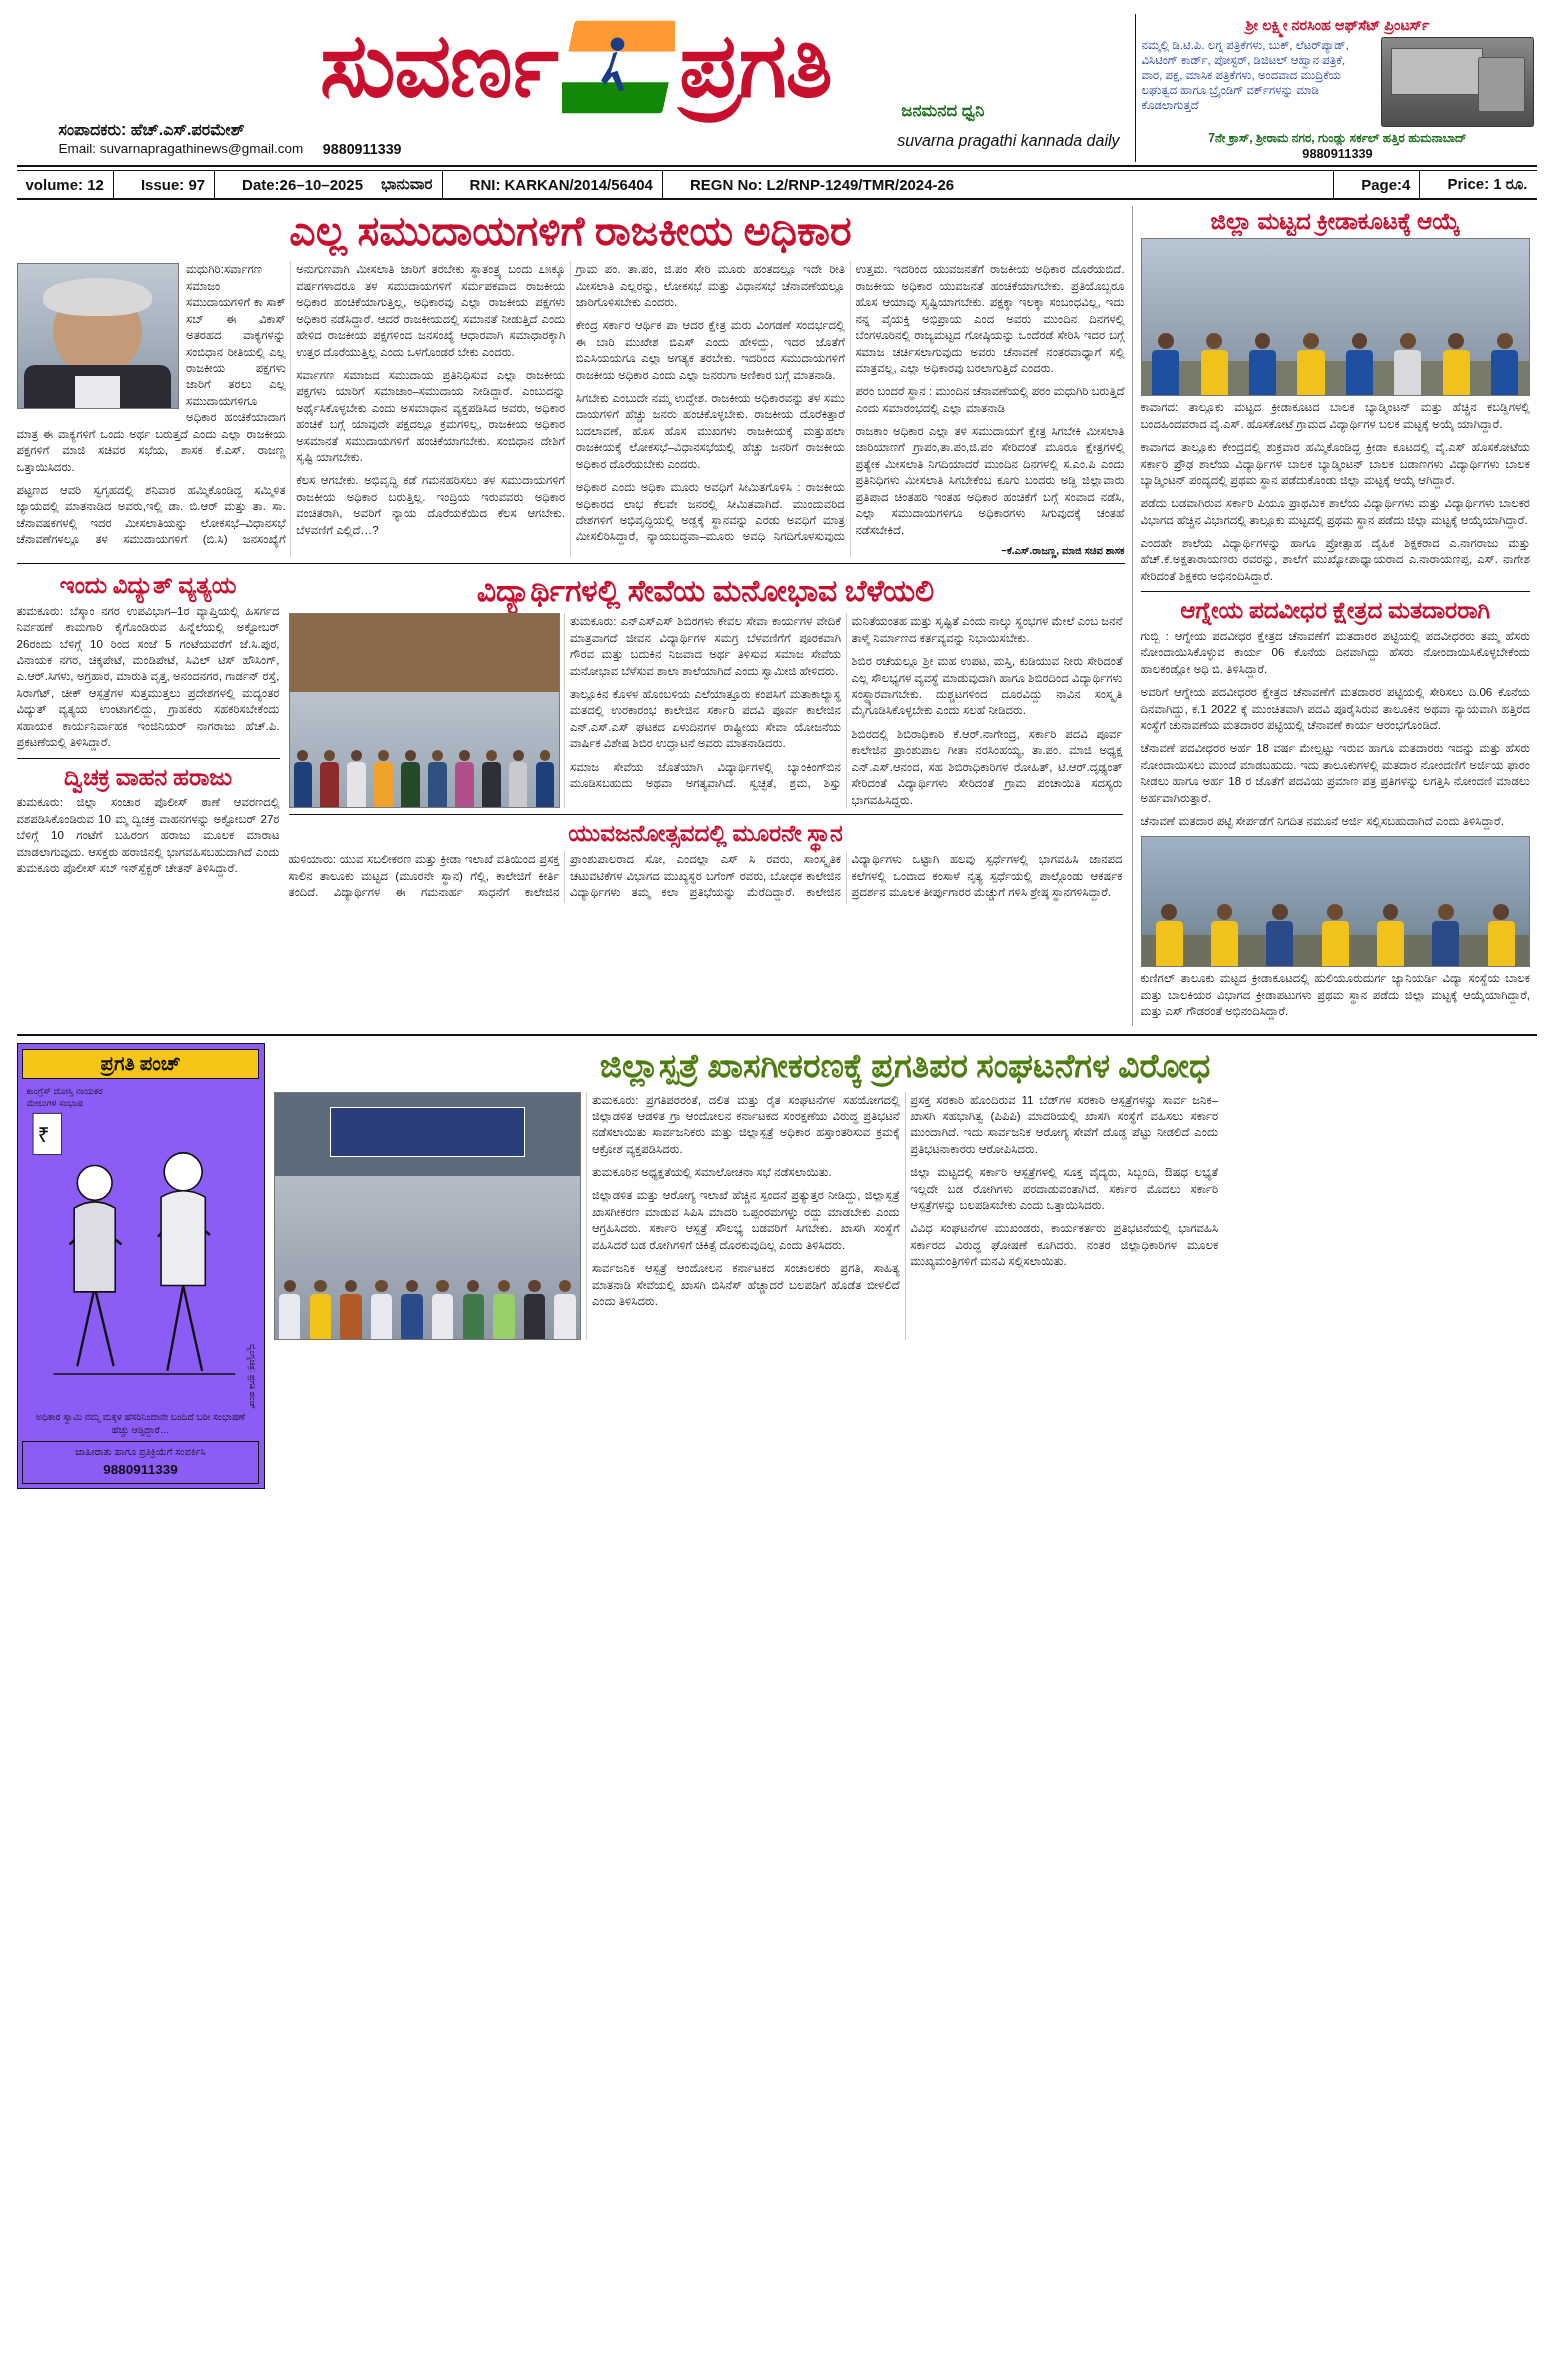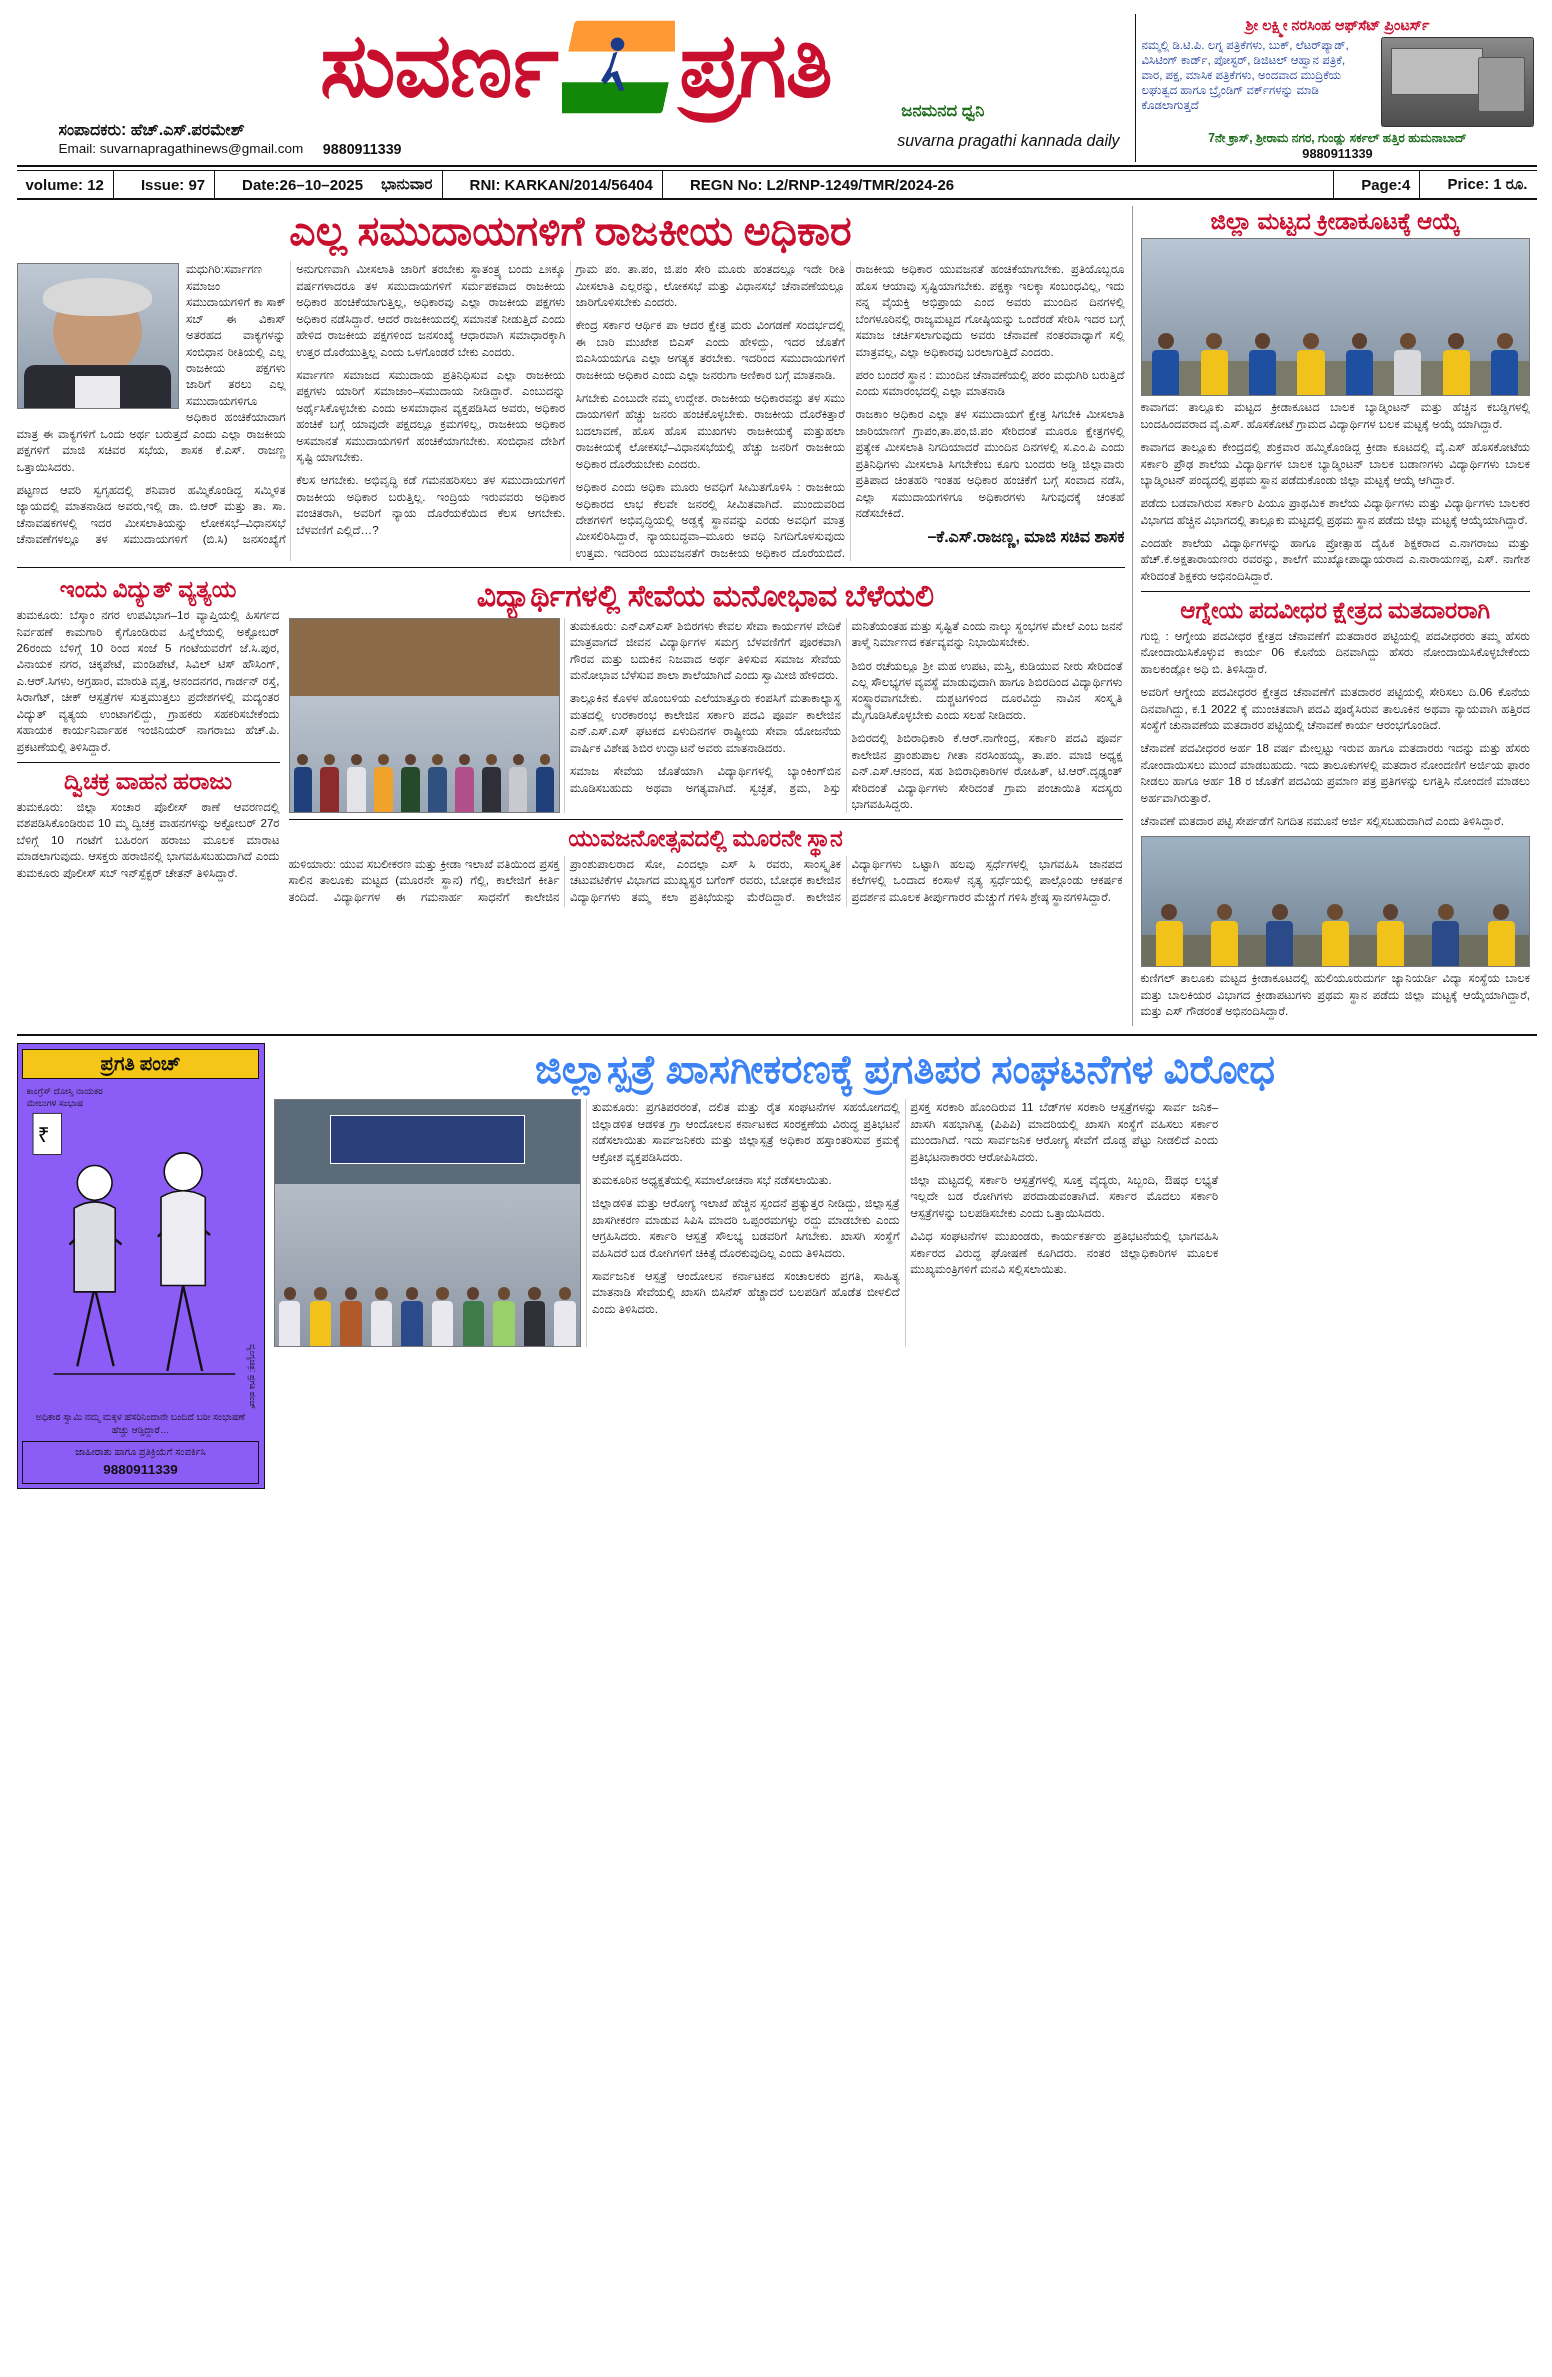--- a/index.html
+++ b/index.html
@@ -134,21 +134,21 @@
   .cols4 { column-count: 4; column-gap: 10.5px; column-rule: 0.8px solid #ccc; }
   .cols3 { column-count: 3; column-gap: 10.5px; column-rule: 0.8px solid #ccc; }
 
   .body-text p {
     font-size: 11.6px;
     line-height: 1.42;
     text-align: justify;
     margin: 0 0 6.8px 0;
     color: #111;
   }
-  .byline { font-size:16px; text-align:right; font-weight:bold; margin-top:3px; }
+  .byline { font-size:10px; text-align:right; font-weight:bold; margin-top:3px; }
 
   
   .photo {
     position: relative;
     border: 0.8px solid #777;
     overflow: hidden;
     background: #d8d8d8;
   }
   .photo .sky { position:absolute; inset:0; }
   .ph-portrait { width: 162px; height: 146px; float:left; margin: 1.5px 7.5px 4.5px 0; }
@@ -172,22 +172,22 @@
     font-family:"Liberation Serif", serif;
   }
   .cartoon-canvas { height: 353px; position:relative; margin-top:4.5px; }
   .cartoon-foot {
     border:0.8px solid #111; text-align:center; font-size:11.3px; padding:3px; margin-top:4.5px; line-height:1.4;
   }
   .mini-note { font-size:9.8px; text-align:center; line-height:1.4; }
 
   .lower { margin-top: 7.5px; }
   .lower-head {
-    font-family:"Liberation Serif", serif; color:#3b82f6; font-weight:bold;
-    font-size: 40px; text-align:center; line-height:1.1; margin: 4.5px 0 7.5px 0;
+    font-family:"Liberation Serif", serif; color:#4d7c0f; font-weight:bold;
+    font-size: 33px; text-align:center; line-height:1.1; margin: 4.5px 0 7.5px 0;
   }
   .flex-row { display:flex; gap:9px; }
 </style>
 </head>
 <body>
 
 <div class="page">
 
   <div class="masthead">
     <div class="mh-left">

